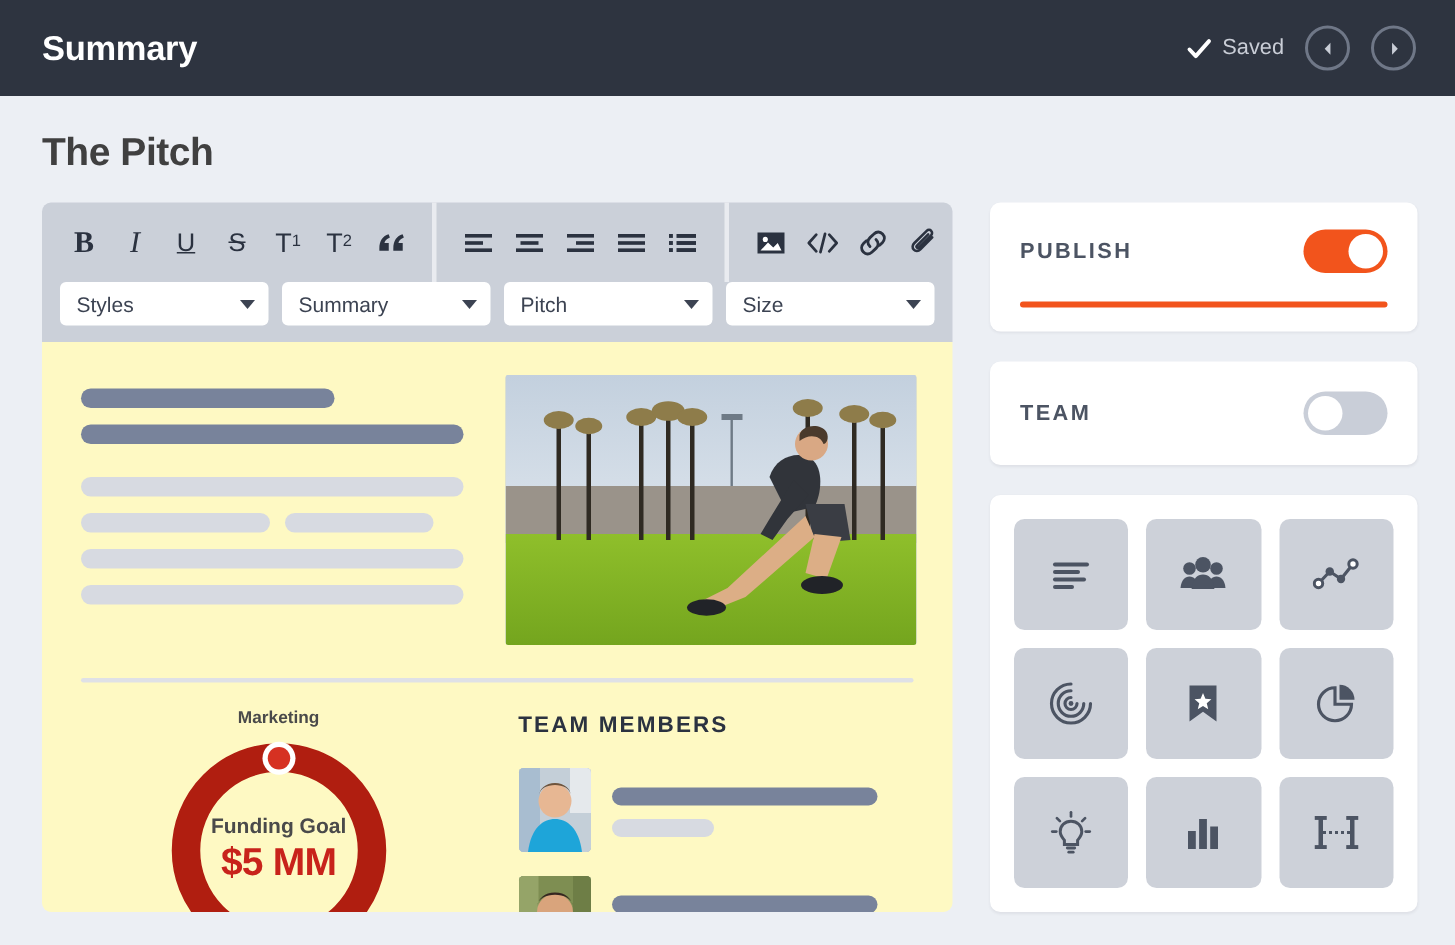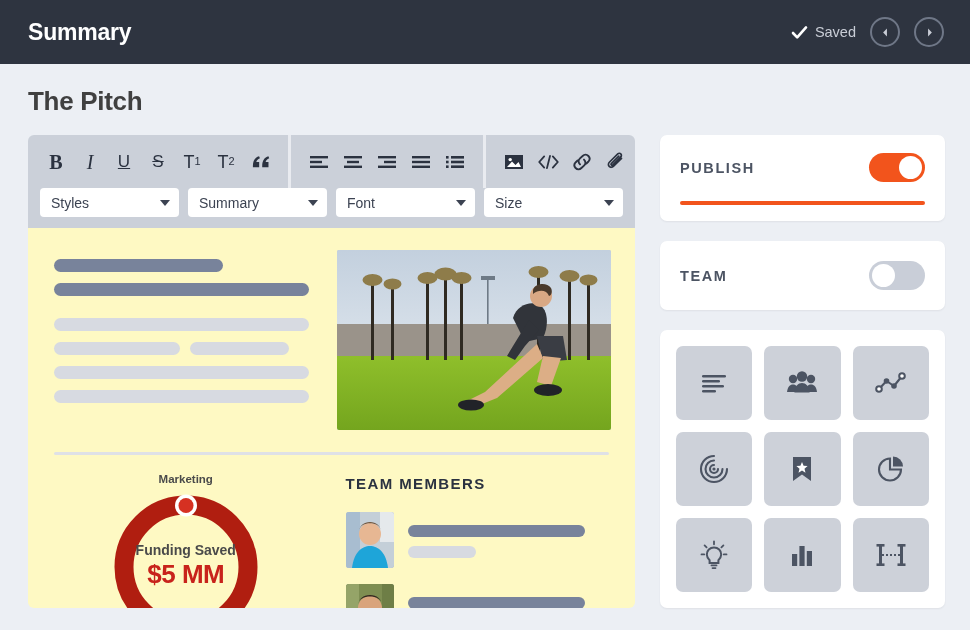--- a/index.html
+++ b/index.html
@@ -369,21 +369,21 @@
         <div class="toolbar-row2">
           <div class="select">
             <span>Styles</span>
             <span class="caret"></span>
           </div>
           <div class="select">
             <span>Summary</span>
             <span class="caret"></span>
           </div>
           <div class="select">
-            <span>Font</span>
+            <span>Pitch</span>
             <span class="caret"></span>
           </div>
           <div class="select">
             <span>Size</span>
             <span class="caret"></span>
           </div>
         </div>
       </div>
 
       <div class="doc">
@@ -464,21 +464,21 @@
         <div class="doc-bottom">
           <div class="chart-col">
             <div class="chart-label">Marketing</div>
             <div class="donut-wrap">
               <svg viewBox="0 0 158 158" width="158" height="158">
                 <circle cx="79" cy="79" r="62" fill="none" stroke="#B01E10" stroke-width="19"></circle>
                 <circle cx="79" cy="17.5" r="11" fill="#FFFFFF"></circle>
                 <circle cx="79" cy="17.5" r="7.5" fill="#D63122"></circle>
               </svg>
               <div class="donut-center">
-                <div class="donut-sub">Funding Saved</div>
+                <div class="donut-sub">Funding Goal</div>
                 <div class="donut-val">$5 MM</div>
               </div>
             </div>
           </div>
 
           <div class="team-col">
             <div class="team-title">TEAM MEMBERS</div>
 
             <div class="team-row">
               <div class="avatar">

